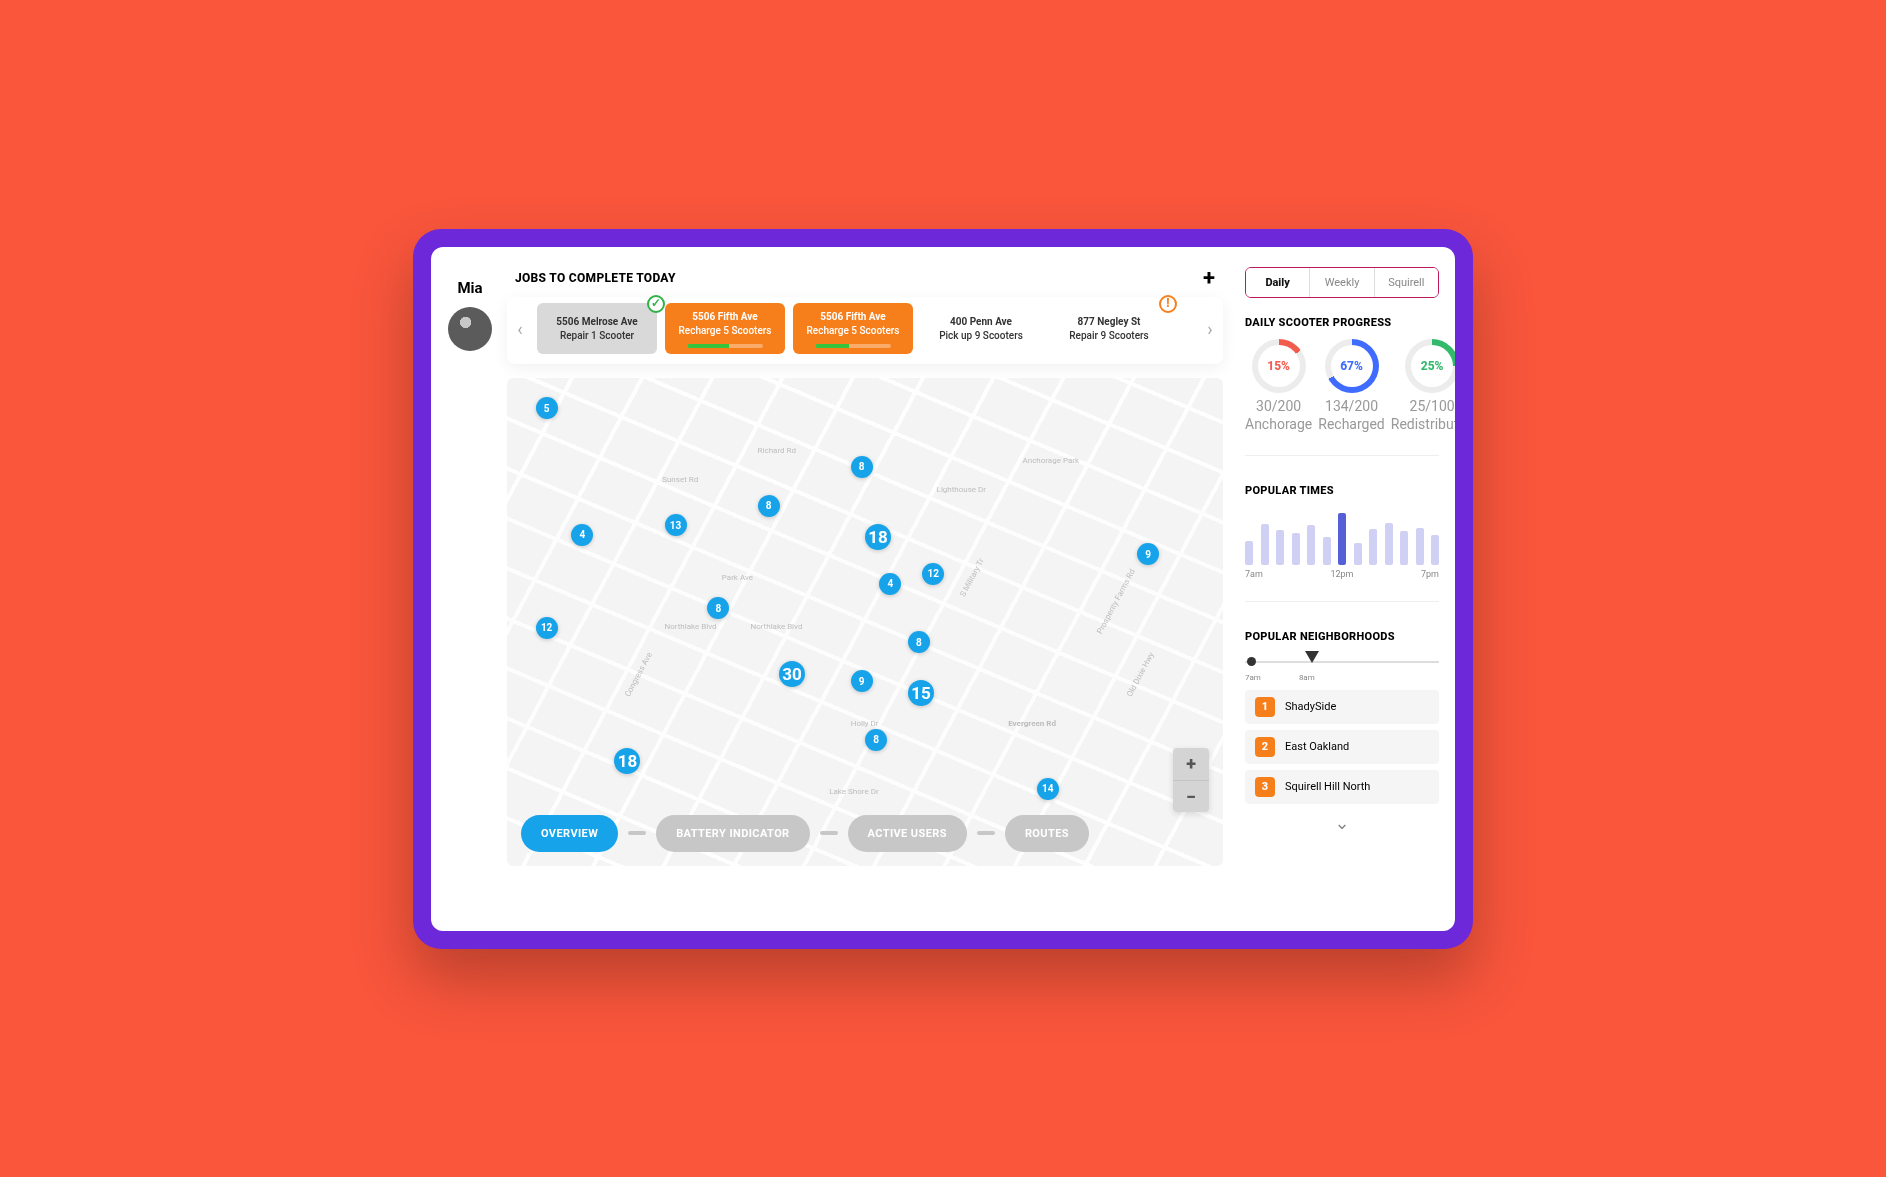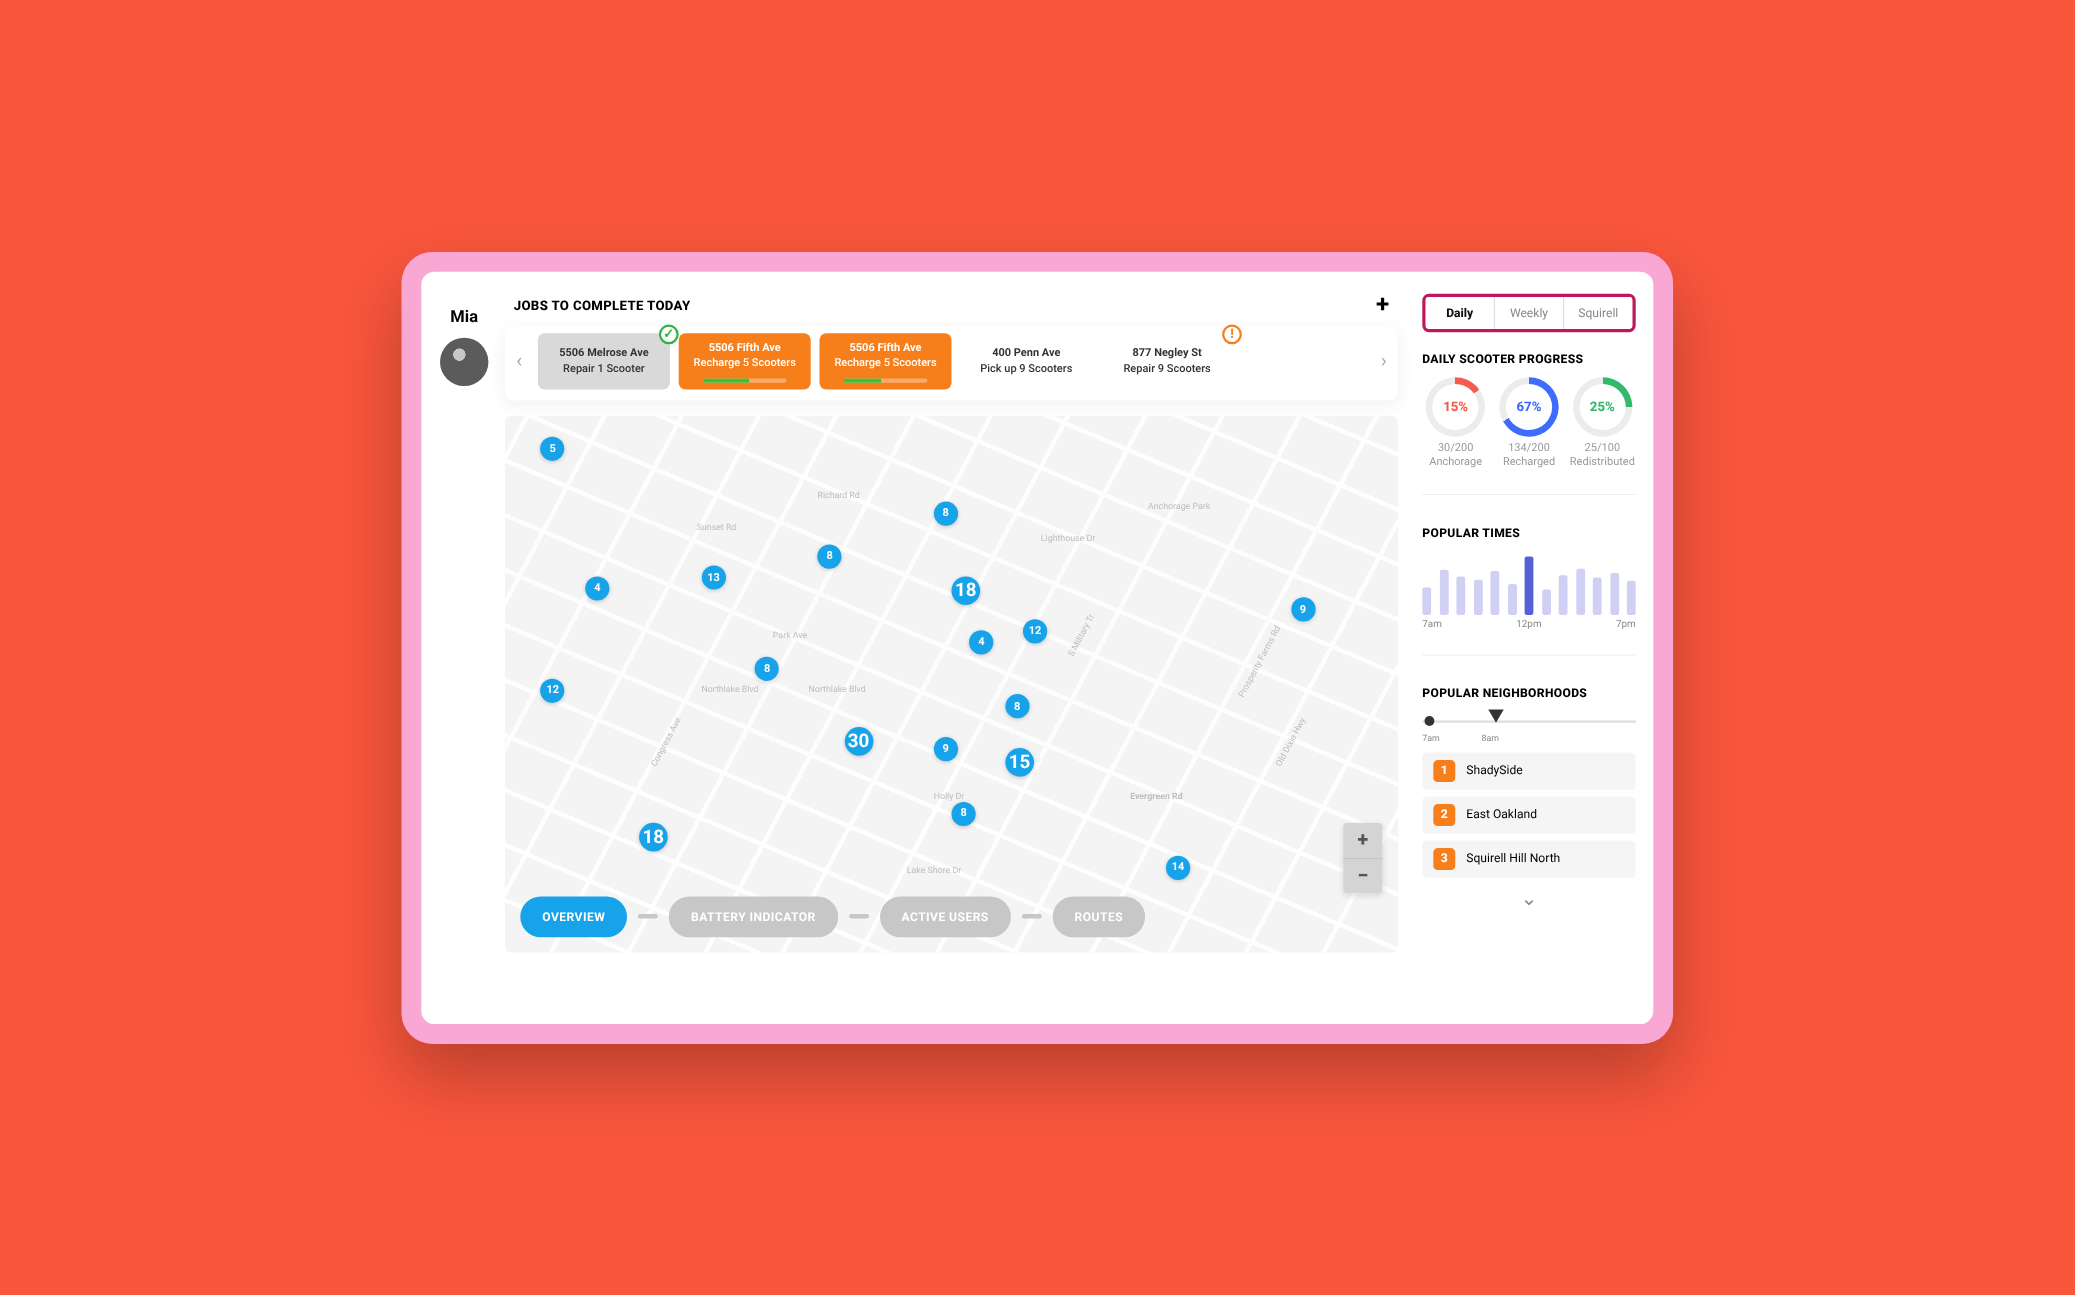--- a/index.html
+++ b/index.html
@@ -5,23 +5,23 @@
   * { box-sizing: border-box; margin: 0; padding: 0; font-family: -apple-system, BlinkMacSystemFont, "Segoe UI", Roboto, Helvetica, Arial, sans-serif; }
   body {
     width: 1886px;
     height: 1177px;
     background: #f9563c;
     display: flex;
     align-items: center;
     justify-content: center;
   }
   .tablet {
-    width: 1156px;
+    width: 1060px;
     height: 720px;
-    background: #f9a8d4;
+    background: #6d28d9;
     border-radius: 28px;
     padding: 18px;
     box-shadow: 0 30px 60px rgba(0,0,0,0.25);
     position: relative;
   }
   .screen {
     width: 100%;
     height: 100%;
     background: #fff;
     border-radius: 12px;
@@ -94,32 +94,32 @@
   .map-tab { border:none; border-radius:24px; padding:12px 20px; font-size:11px; font-weight:700; letter-spacing:.4px; color:#fff; background:#c7c7c7; cursor:pointer; }
   .map-tab.active { background:#16a3ea; }
   .link { width:18px; height:4px; background:#c7c7c7; border-radius:2px; }
 
   .zoom { position:absolute; right:14px; bottom:54px; width:36px; border-radius:4px; overflow:hidden; box-shadow:0 2px 6px rgba(0,0,0,.12); }
   .zoom button { width:36px; height:32px; border:none; background:#d4d4d4; color:#555; font-size:18px; font-weight:800; cursor:pointer; display:block; }
   .zoom button + button { border-top:1px solid #c4c4c4; }
 
   
   .right { width: 220px; padding: 20px 16px 10px 10px; display:flex; flex-direction:column; gap:18px; }
-  .seg { display:flex; border:3px solid #be185d; border-radius:6px; overflow:hidden; }
+  .seg { display:flex; border:1px solid #be185d; border-radius:6px; overflow:hidden; }
   .seg button { flex:1; border:none; background:#fff; font-size:11px; padding:8px 0; color:#888; cursor:pointer; }
   .seg button.active { font-weight:800; color:#111; }
   .seg button + button { border-left:1px solid #ddd; }
 
   .panel h4 { font-size:11px; font-weight:800; letter-spacing:.3px; margin-bottom:10px; }
   .donuts { display:flex; justify-content:space-between; gap:6px; }
   .donut-wrap { text-align:center; flex:1; }
   .donut { width:54px; height:54px; margin:0 auto 4px; border-radius:50%; position:relative; display:flex; align-items:center; justify-content:center; font-size:12px; font-weight:800; }
   .donut::after{ content:""; position:absolute; inset:6px; background:#fff; border-radius:50%; }
   .donut span{ position:relative; z-index:1; }
-  .donut-sub { font-size:10px; color:#999; line-height:1.3; }
+  .donut-sub { font-size:14px; color:#999; line-height:1.3; }
 
   .bars-row { display:flex; align-items:flex-end; justify-content:space-between; gap:4px; height:58px; margin-bottom:4px; }
   .bar-col { width:8px; border-radius:2px; background:#cfd0f4; }
   .bar-col.hl { background:#5560d6; }
   .bar-labels { display:flex; justify-content:space-between; font-size:9px; color:#888; }
 
   
   .slider-track { position:relative; height:18px; margin-bottom:2px; }
   .slider-track .line { position:absolute; top:8px; left:0; right:0; height:2px; background:#ddd; }
   .slider-track .dot { position:absolute; top:4px; width:9px; height:9px; background:#333; border-radius:50%; }

